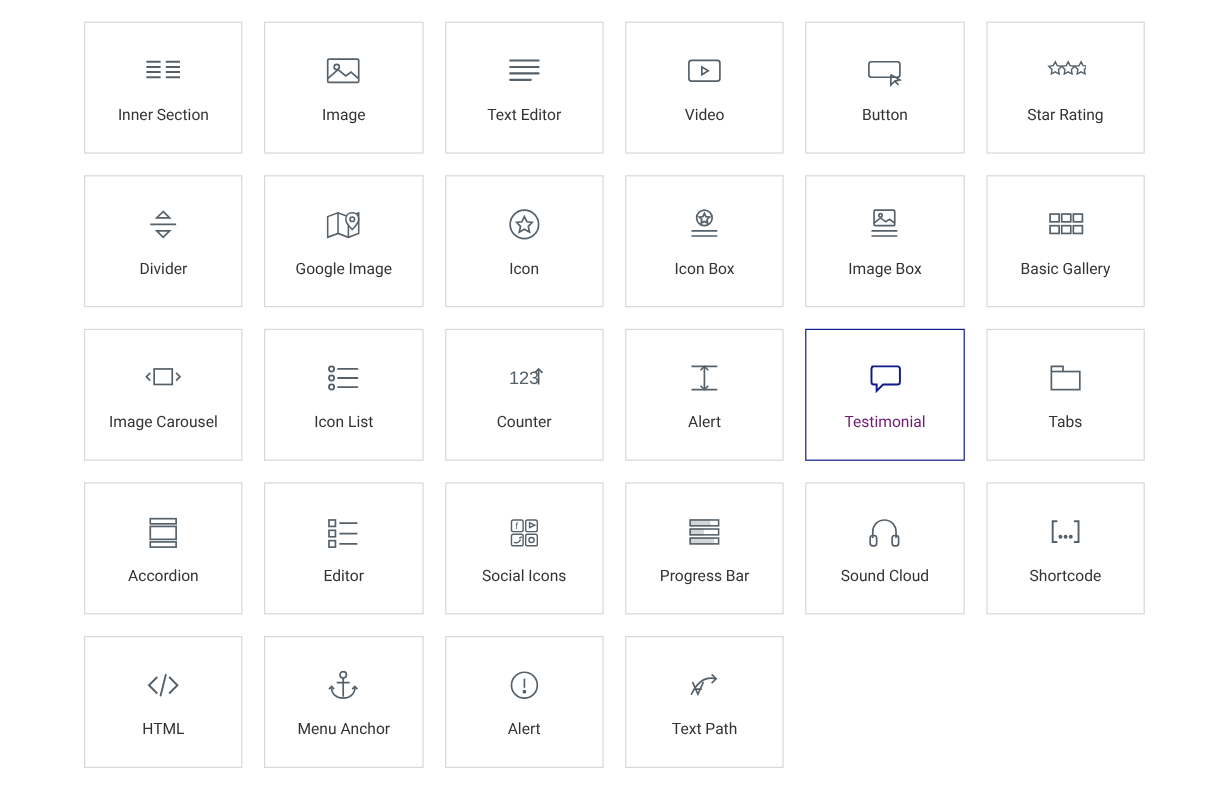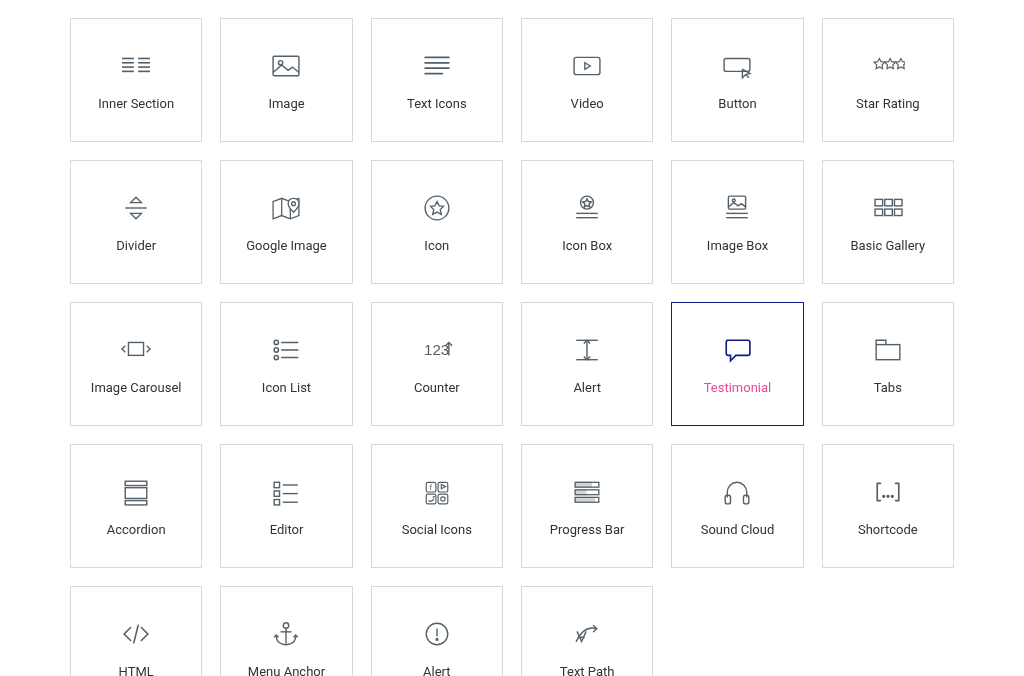--- a/index.html
+++ b/index.html
@@ -9,21 +9,21 @@
     padding: 18px 70px;
   }
   .grid {
     display: grid;
     grid-template-columns: repeat(6, 1fr);
     gap: 18px;
   }
   .widget {
     border: 1px solid #d8d8d8;
     background: #ffffff;
-    height: 124px;
+    height: 110px;
     display: flex;
     flex-direction: column;
     align-items: center;
     justify-content: center;
     cursor: pointer;
     position: relative;
   }
   .widget.selected {
     border: 1.5px solid #0d1b8c;
   }
@@ -35,21 +35,21 @@
     margin-bottom: 14px;
     color: #556068;
   }
   .widget.selected .icon { color: #0d1b8c; }
   .label {
     font-size: 13px;
     color: #333;
     text-align: center;
     font-weight: 400;
   }
-  .widget.selected .label { color: #ec4899; }
+  .widget.selected .label { color: #701a75; }
   svg { display: block; }
 </style>
 </head>
 <body>
 
 <svg width="0" height="0" style="position:absolute">
   <defs>
     <g id="svg-inner-section-icon">
       <g stroke="currentColor" stroke-width="1.5" fill="none">
         <line x1="2" y1="6" x2="13" y2="6"></line>
@@ -310,21 +310,21 @@
         </svg>
       </div>
       <div class="label">Image</div>
     </div>
     <div class="widget">
       <div class="icon">
         <svg width="34" height="28" viewBox="0 0 30 26">
           <use href="#svg-text-editor-icon"></use>
         </svg>
       </div>
-      <div class="label">Text Icons</div>
+      <div class="label">Text Editor</div>
     </div>
     <div class="widget">
       <div class="icon">
         <svg width="34" height="28" viewBox="0 0 30 26">
           <use href="#svg-video-icon"></use>
         </svg>
       </div>
       <div class="label">Video</div>
     </div>
     <div class="widget">

